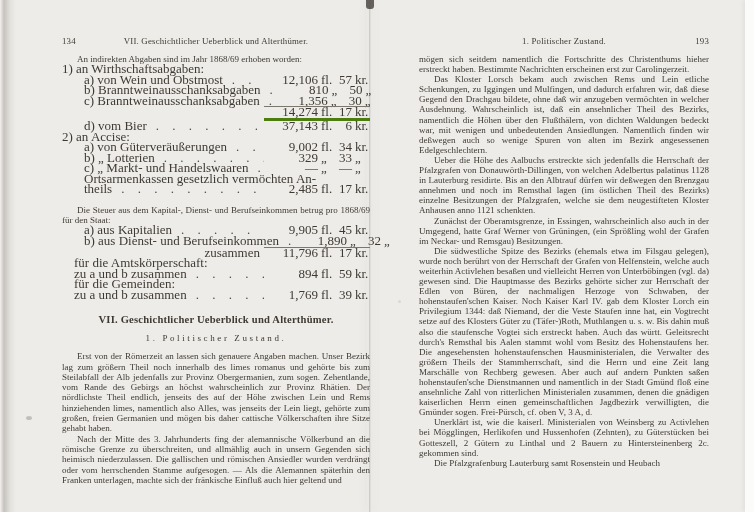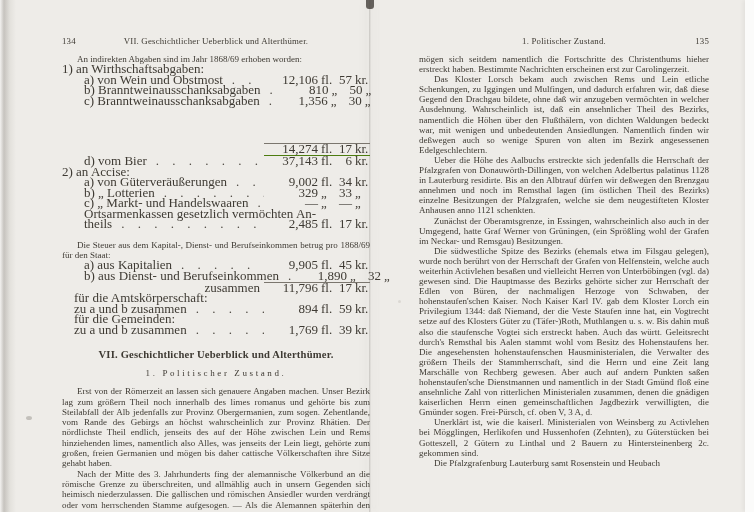--- a/index.html
+++ b/index.html
@@ -47,21 +47,21 @@
   .t-label { white-space:nowrap; }
   .ind-a { padding-left:22px; }
   .ind-b { padding-left:12px; }
   .t-dots { flex:1; overflow:hidden; white-space:nowrap; letter-spacing:5px; padding:0 5px 0 9px; color:#504b44; }
   .t-fill { flex:1; }
   .t-amt { width:106px; flex:none; display:flex; align-items:baseline; }
   .t-num { flex:1; text-align:right; }
   .t-u  { width:15px; flex:none; text-align:left; padding-left:3px; }
   .t-kr { width:16px; flex:none; text-align:right;font-family:Liberation Serif, serif; }
   .rule-top    { border-top:1px solid #7b766e; }
-  .rule-bottom { border-bottom:1px solid #4d7c0f;margin-top:37px; }
+  .rule-bottom { border-bottom:3px solid #4d7c0f; }
   .t-zlabel { padding-right:4px; }
 
   .section-heading { font-size:10.6px; font-weight:bold; text-align:center; margin:14px 0 8px; letter-spacing:.2px; }
   .sub-heading { font-size:9px; text-align:center; letter-spacing:2.6px; margin:0 0 8px; font-weight:normal; }
 </style>
 </head>
 <body>
 
 <div class="scan">
   <div class="edge-left"></div>
@@ -246,21 +246,21 @@
     <h3 class="sub-heading">1. Politischer Zustand.</h3>
 
     <p class="para ind">Erst von der Römerzeit an lassen sich genauere Angaben machen. Unser Bezirk lag zum größern Theil noch innerhalb des limes romanus und gehörte bis zum Steilabfall der Alb jedenfalls zur Provinz Obergermanien, zum sogen. Zehentlande, vom Rande des Gebirgs an höchst wahrscheinlich zur Provinz Rhätien. Der nördlichste Theil endlich, jenseits des auf der Höhe zwischen Lein und Rems hinziehenden limes, namentlich also Alles, was jenseits der Lein liegt, gehörte zum großen, freien Germanien und mögen bis daher cattische Völkerschaften ihre Sitze gehabt haben.</p>
     <p class="para ind">Nach der Mitte des 3. Jahrhunderts fing der alemannische Völkerbund an die römische Grenze zu überschreiten, und allmählig auch in unsern Gegenden sich heimisch niederzulassen. Die gallischen und römischen Ansiedler wurden verdrängt oder vom herrschenden Stamme aufgesogen. — Als die Alemannen späterhin den Franken unterlagen, machte sich der fränkische Einfluß auch hier geltend und</p>
   </div>
 
   <div class="page page-right">
     <div class="pg-header">
       <span class="pg-num"></span>
       <span class="pg-title">1. Politischer Zustand.</span>
-      <span class="pg-num">135</span>
+      <span class="pg-num">193</span>
     </div>
 
     <p class="para">mögen sich seitdem namentlich die Fortschritte des Christenthums hieher erstreckt haben. Bestimmte Nachrichten erscheinen erst zur Carolingerzeit.</p>
     <p class="para ind">Das Kloster Lorsch bekam auch zwischen Rems und Lein etliche Schenkungen, zu Iggingen und Mulfingen, und dadurch erfahren wir, daß diese Gegend den Drachgau bildete, ohne daß wir anzugeben vermöchten in welcher Ausdehnung. Wahrscheinlich ist, daß ein ansehnlicher Theil des Bezirks, namentlich die Höhen über den Flußthälern, von dichten Waldungen bedeckt war, mit wenigen und unbedeutenden Ansiedlungen. Namentlich finden wir deßwegen auch so wenige Spuren von alten im Bezirk angesessenen Edelgeschlechtern.</p>
     <p class="para ind">Ueber die Höhe des Aalbuchs erstreckte sich jedenfalls die Herrschaft der Pfalzgrafen von Donauwörth-Dillingen, von welchen Adelbertus palatinus 1128 in Lauterburg residirte. Bis an den Albtrauf dürfen wir deßwegen den Brenzgau annehmen und noch im Remsthal lagen (im östlichen Theil des Bezirks) einzelne Besitzungen der Pfalzgrafen, welche sie dem neugestifteten Kloster Anhausen anno 1121 schenkten.</p>
     <p class="para ind">Zunächst der Oberamtsgrenze, in Essingen, wahrscheinlich also auch in der Umgegend, hatte Graf Werner von Grüningen, (ein Sprößling wohl der Grafen im Neckar- und Remsgau) Besitzungen.</p>
     <p class="para ind">Die südwestliche Spitze des Bezirks (ehemals etwa im Filsgau gelegen), wurde noch berührt von der Herrschaft der Grafen von Helfenstein, welche auch weiterhin Activlehen besaßen und vielleicht Herren von Unterböbingen (vgl. da) gewesen sind. Die Hauptmasse des Bezirks gehörte sicher zur Herrschaft der Edlen von Büren, der nachmaligen Herzoge von Schwaben, der hohenstaufen'schen Kaiser. Noch Kaiser Karl IV. gab dem Kloster Lorch ein Privilegium 1344: daß Niemand, der die Veste Staufen inne hat, ein Vogtrecht setze auf des Klosters Güter zu (Täfer-)Roth, Muthlangen u. s. w. Bis dahin muß also die staufensche Vogtei sich erstreckt haben. Auch das württ. Geleitsrecht durch's Remsthal bis Aalen stammt wohl vom Besitz des Hohenstaufens her. Die angesehensten hohenstaufenschen Hausministerialen, die Verwalter des größern Theils der Stammherrschaft, sind die Herrn und eine Zeit lang Marschälle von Rechberg gewesen. Aber auch auf andern Punkten saßen hohenstaufen'sche Dienstmannen und namentlich in der Stadt Gmünd floß eine ansehnliche Zahl von ritterlichen Ministerialen zusammen, denen die gnädigen kaiserlichen Herrn einen gemeinschaftlichen Jagdbezirk verwilligten, die Gmünder sogen. Frei-Pürsch, cf. oben V, 3 A, d.</p>
     <p class="para ind">Unerklärt ist, wie die kaiserl. Ministerialen von Weinsberg zu Activlehen bei Mögglingen, Herlikofen und Hussenhofen (Zehnten), zu Güterstücken bei Gotteszell, 2 Gütern zu Linthal und 2 Bauern zu Hintersteinenberg 2c. gekommen sind.</p>
     <p class="para ind">Die Pfalzgrafenburg Lauterburg samt Rosenstein und Heubach</p>
   </div>

